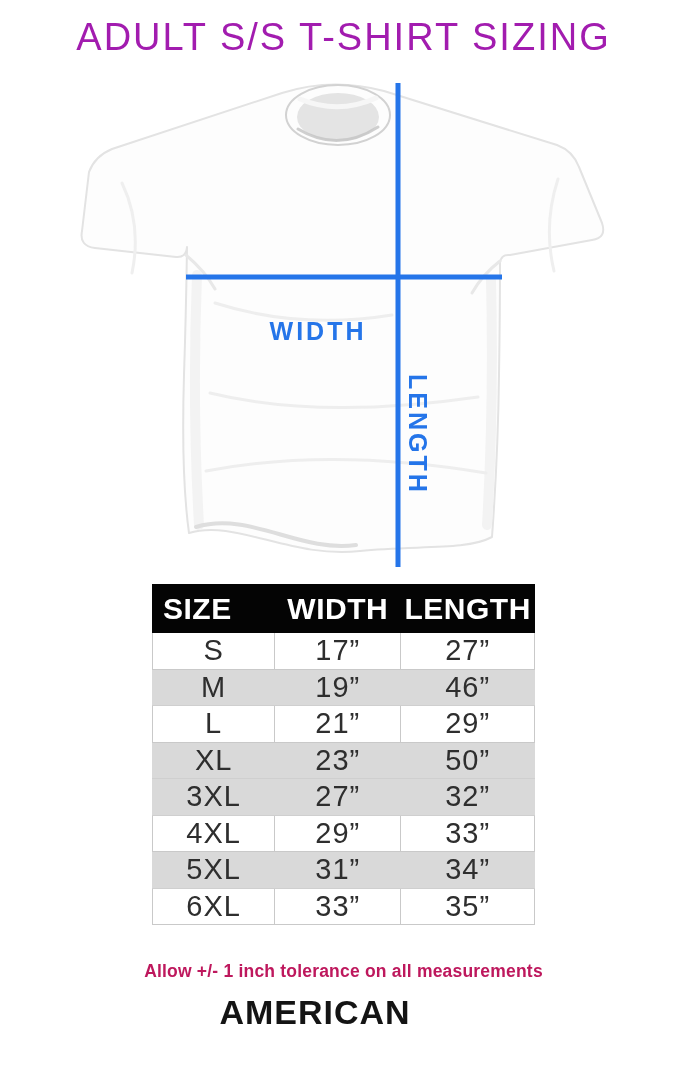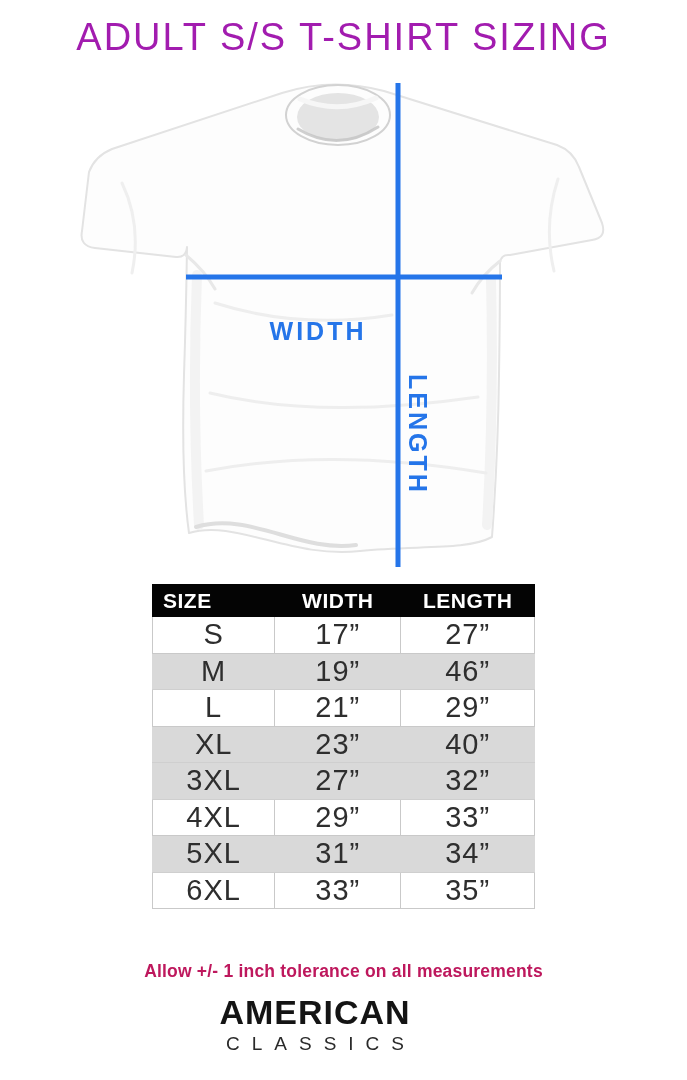--- a/index.html
+++ b/index.html
@@ -29,21 +29,21 @@
   }
 
   
   .size-table-box { position:absolute; left:152px; top:584px; width:383px; }
   table.size-table { width:100%; border-collapse:collapse; table-layout:fixed; }
   table.size-table col.c1 { width:32%; }
   table.size-table col.c2 { width:33%; }
   table.size-table col.c3 { width:35%; }
   table.size-table thead th {
     background:#040404; color:#ffffff; font-weight:bold;
-    font-size:21px; height:32px; text-align:center; letter-spacing:0.5px;
+    font-size:30px; height:48px; text-align:center; letter-spacing:0.5px;
     border:1px solid #040404;
   }
   table.size-table thead th:first-child { text-align:left; padding-left:10px; }
   table.size-table tbody td {
     height:36.5px; text-align:center; font-size:29px; font-weight:300;
     color:#2e2e2e; letter-spacing:1px; border:1px solid #c9c9c9;
     background:#ffffff; line-height:1;
   }
   table.size-table tbody tr.alt td {
     background:#d9d9d9; border-color:#d9d9d9;
@@ -143,21 +143,21 @@
             <td>46”</td>
           </tr>
           <tr>
             <td>L</td>
             <td>21”</td>
             <td>29”</td>
           </tr>
           <tr class="alt">
             <td>XL</td>
             <td>23”</td>
-            <td>40”</td>
+            <td>50”</td>
           </tr>
           <tr class="alt">
             <td>3XL</td>
             <td>27”</td>
             <td>32”</td>
           </tr>
           <tr>
             <td>4XL</td>
             <td>29”</td>
             <td>33”</td>
@@ -173,16 +173,15 @@
             <td>35”</td>
           </tr>
         </tbody>
     </table>
   </div>
 
   <div class="tolerance-note">Allow +/- 1 inch tolerance on all measurements</div>
 
   <div class="brand">
     <div class="brand-name">AMERICAN</div>
-    <div class="brand-subname">CLASSICS</div>
   </div>
 
 </div>
 
 </body></html>

